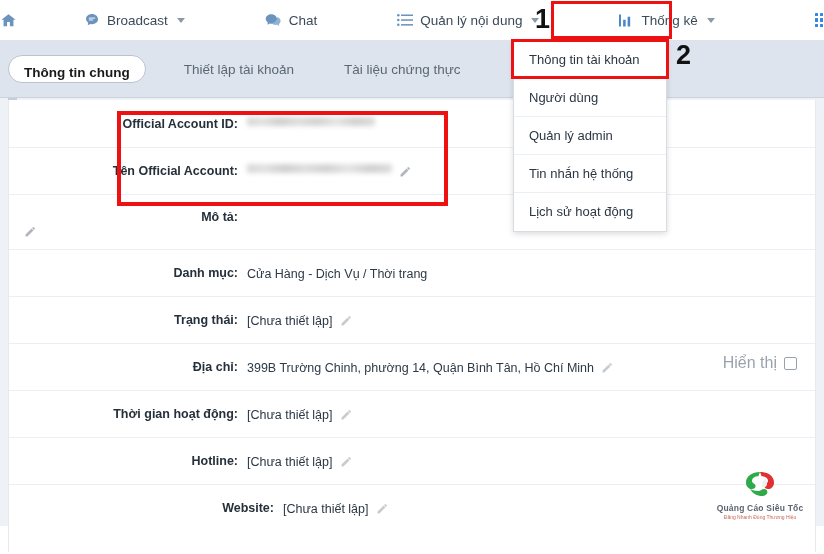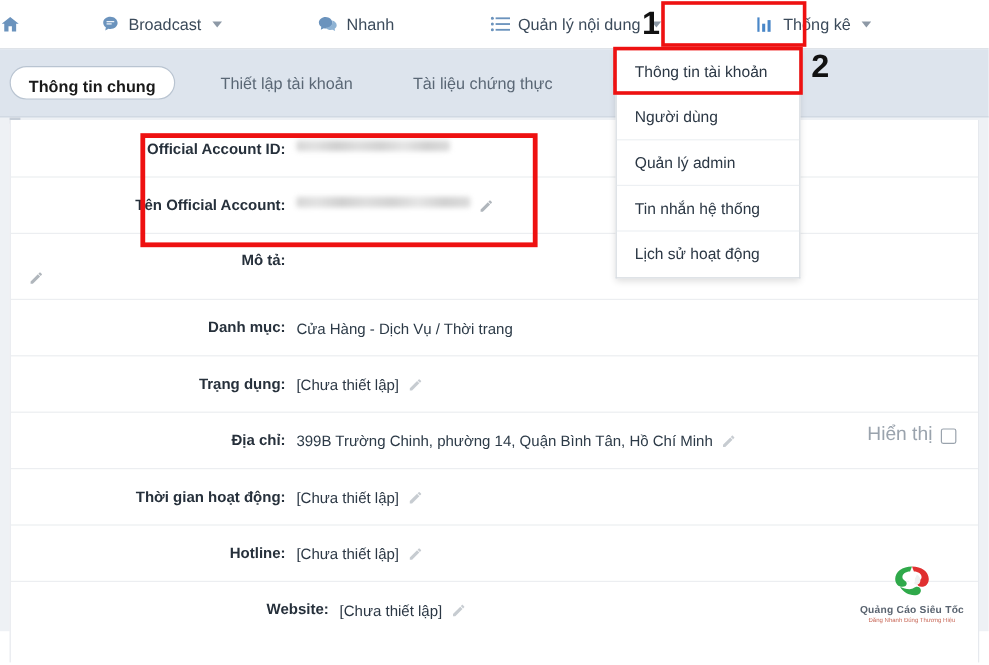--- a/index.html
+++ b/index.html
@@ -335,21 +335,21 @@
   </div>
   <div class="nav-sep"></div>
 
   <div class="nav-item">
     <span>
       <svg class="icon-svg" width="17" height="17" viewBox="0 0 24 24" fill="#6b93bd">
         <path d="M9 3C4.6 3 1 6 1 9.6c0 2 1.1 3.8 2.9 5L3.3 18l3.6-1.8c.7.2 1.4.3 2.1.3 4.4 0 8-3 8-6.6S13.4 3 9 3z"></path>
         <path d="M16.5 7.2c3 .5 5.5 2.8 5.5 5.6 0 1.7-.9 3.2-2.4 4.2l.6 2.6-3.1-1.5c-.6.1-1.2.2-1.8.2-2.6 0-4.9-1.1-6.1-2.7 4.3-.2 7.7-3 7.7-6.4 0-.7-.1-1.4-.4-2z" fill="#8fb3d4"></path>
       </svg>
     </span>
-    <span class="nav-label">Nhanh</span>
+    <span class="nav-label">Chat</span>
   </div>
   <div class="nav-sep"></div>
 
   <div class="nav-item">
     <span>
       <svg class="icon-svg" width="16" height="14" viewBox="0 0 20 16" fill="#6b93bd">
         <circle cx="1.6" cy="2" r="1.6"></circle>
           <rect x="5" y="1.1" width="15" height="1.9"></rect>
         <circle cx="1.6" cy="8" r="1.6"></circle>
           <rect x="5" y="7.1" width="15" height="1.9"></rect>
@@ -445,21 +445,21 @@
     </div>
 
     <div class="row" style="height:47px;padding-top:16px;">
       <div class="row-label">Danh mục:</div>
       <div class="row-value">
         <span class="text">Cửa Hàng - Dịch Vụ / Thời trang</span>
       </div>
     </div>
 
     <div class="row" style="height:47px;padding-top:16px;">
-      <div class="row-label">Trạng dụng:</div>
+      <div class="row-label">Trạng thái:</div>
       <div class="row-value">
         <span class="text bracket-val">[Chưa thiết lập]</span>
         <span class="pencil">
           <svg class="icon-svg" width="12" height="12" viewBox="0 0 24 24" fill="#9aa3ad">
             <path d="M3 17.2V21h3.8L18.9 8.9l-3.8-3.8zM21.7 6.1c.4-.4.4-1 0-1.4l-2.4-2.4c-.4-.4-1-.4-1.4 0l-1.9 1.9 3.8 3.8z"></path>
           </svg>
         </span>
       </div>
     </div>
 

